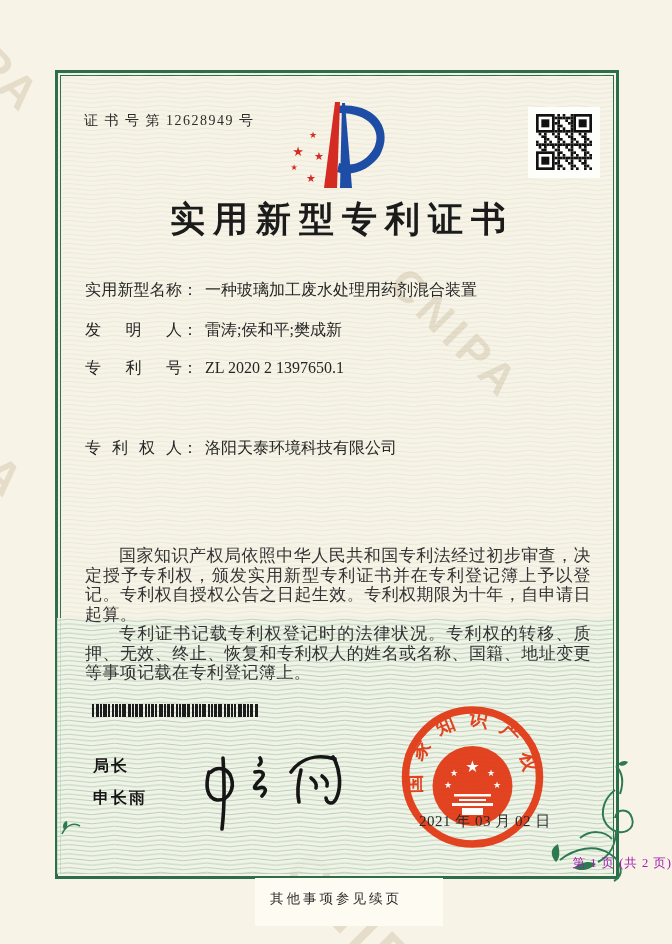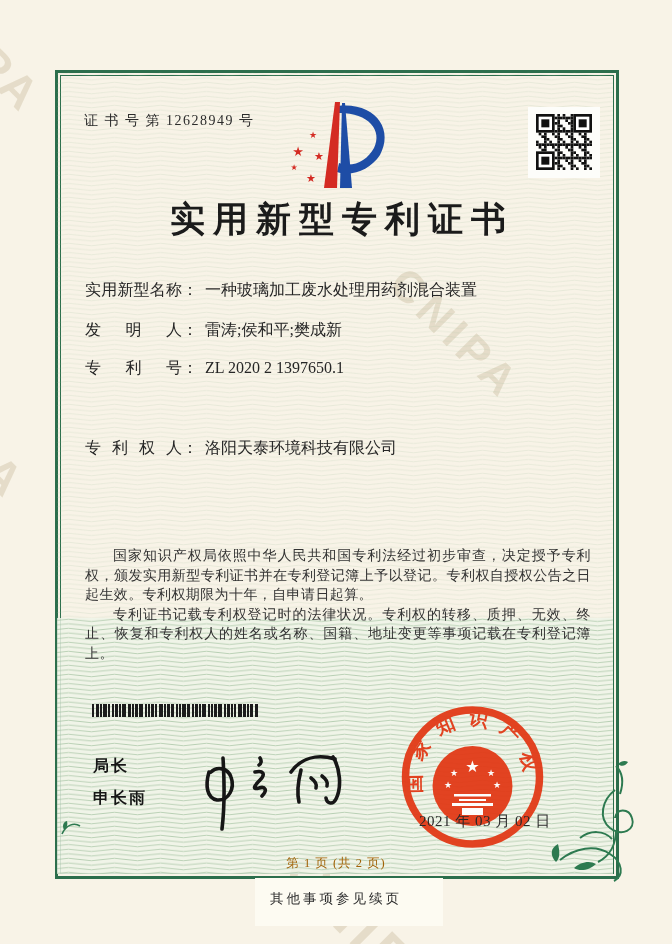--- a/index.html
+++ b/index.html
@@ -16,38 +16,38 @@
   
   .certno{position:absolute;left:84px;top:112px;font-size:14px;letter-spacing:1.5px;color:#2b2b2b;}
   .title{position:absolute;left:0;top:196px;width:672px;text-align:center;font-size:35px;
          font-weight:bold;letter-spacing:8px;padding-left:12px;box-sizing:border-box;color:#1b1b1b;}
   
   .row{position:absolute;left:85px;font-size:16px;color:#262626;white-space:nowrap;}
   .lbl{display:inline-block;width:97px;text-align:justify;text-align-last:justify;vertical-align:bottom;}
   .val{margin-left:7px;}
   .pair2{position:absolute;left:252px;top:0;}
   
-  .paras{position:absolute;left:85px;top:546px;width:506px;font-size:14px;line-height:19.5px;
+  .paras{position:absolute;left:85px;top:546px;width:506px;font-size:17px;line-height:19.5px;
          color:#333;letter-spacing:0.4px;text-align:justify;}
   .paras p{margin:0;text-indent:2em;}
   
   .barcode{position:absolute;left:92px;top:704px;height:13px;display:flex;align-items:stretch;}
   .barcode div{background:#1c1c1c;}
   
   .qrbox{position:absolute;left:528px;top:107px;width:72px;height:71px;background:#fdfdfa;}
   .qr{position:absolute;left:8px;top:7px;}
   
   .signer{position:absolute;left:93px;font-family:"Liberation Sans","DejaVu Sans",sans-serif;
           font-weight:bold;font-size:16px;color:#161616;letter-spacing:2px;}
   .sig-svg{position:absolute;left:195px;top:744px;}
   
   .seal{position:absolute;left:395px;top:700px;opacity:0.95;}
   .seal-date{position:absolute;left:419px;top:812px;font-size:15px;letter-spacing:0.5px;color:#2a2a2a;z-index:6;}
   
-  .pageno{position:absolute;left:0;top:855px;width:672px;text-align:center;font-size:12.5px;color:#a16207;letter-spacing:1px;}
+  .pageno{position:absolute;left:0;top:855px;width:672px;text-align:right;font-size:12.5px;color:#a21caf;letter-spacing:1px;}
   .notebox{position:absolute;left:255px;top:878px;width:188px;height:48px;background:#fdfbf2;}
   .note{position:absolute;left:270px;top:890px;font-size:13.5px;letter-spacing:3px;color:#2d2d2d;}
   .ornament{position:absolute;pointer-events:none;}
 </style>
 </head>
 <body>
 
 <div class="page">
 
   <div class="wm" style="left:-66px;top:-34px;font-size:46px;">CNIPA</div>

